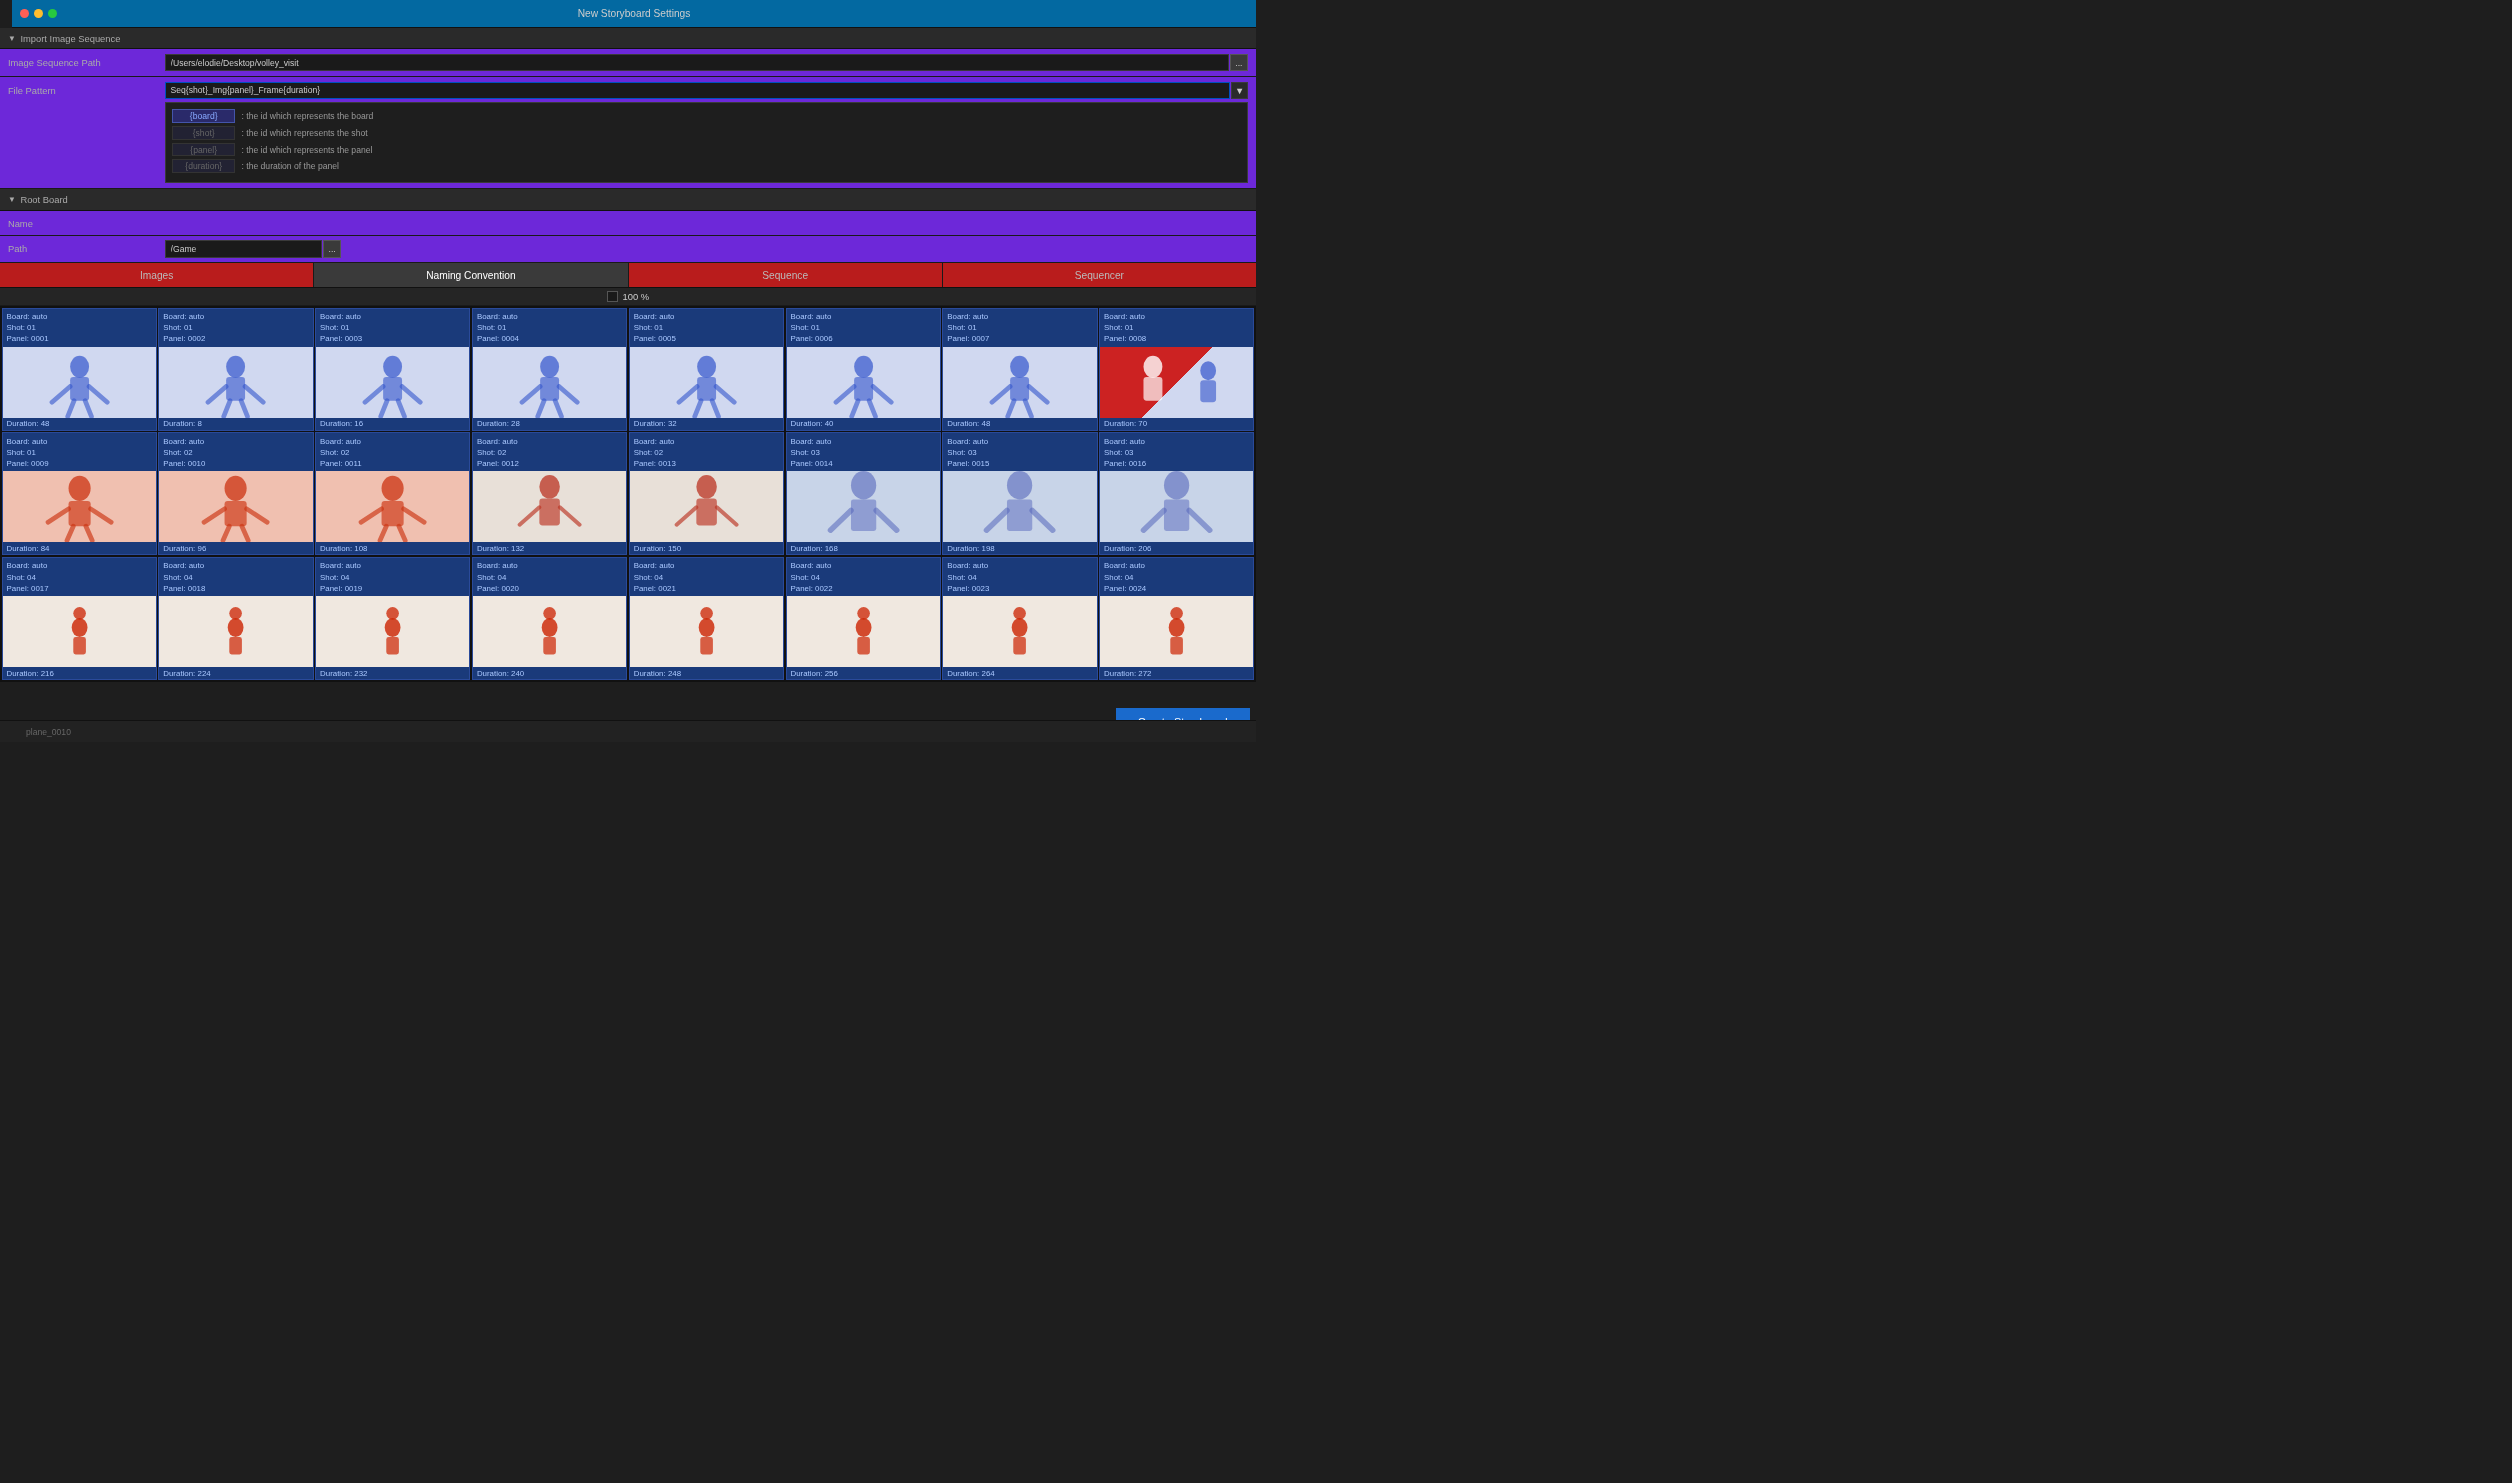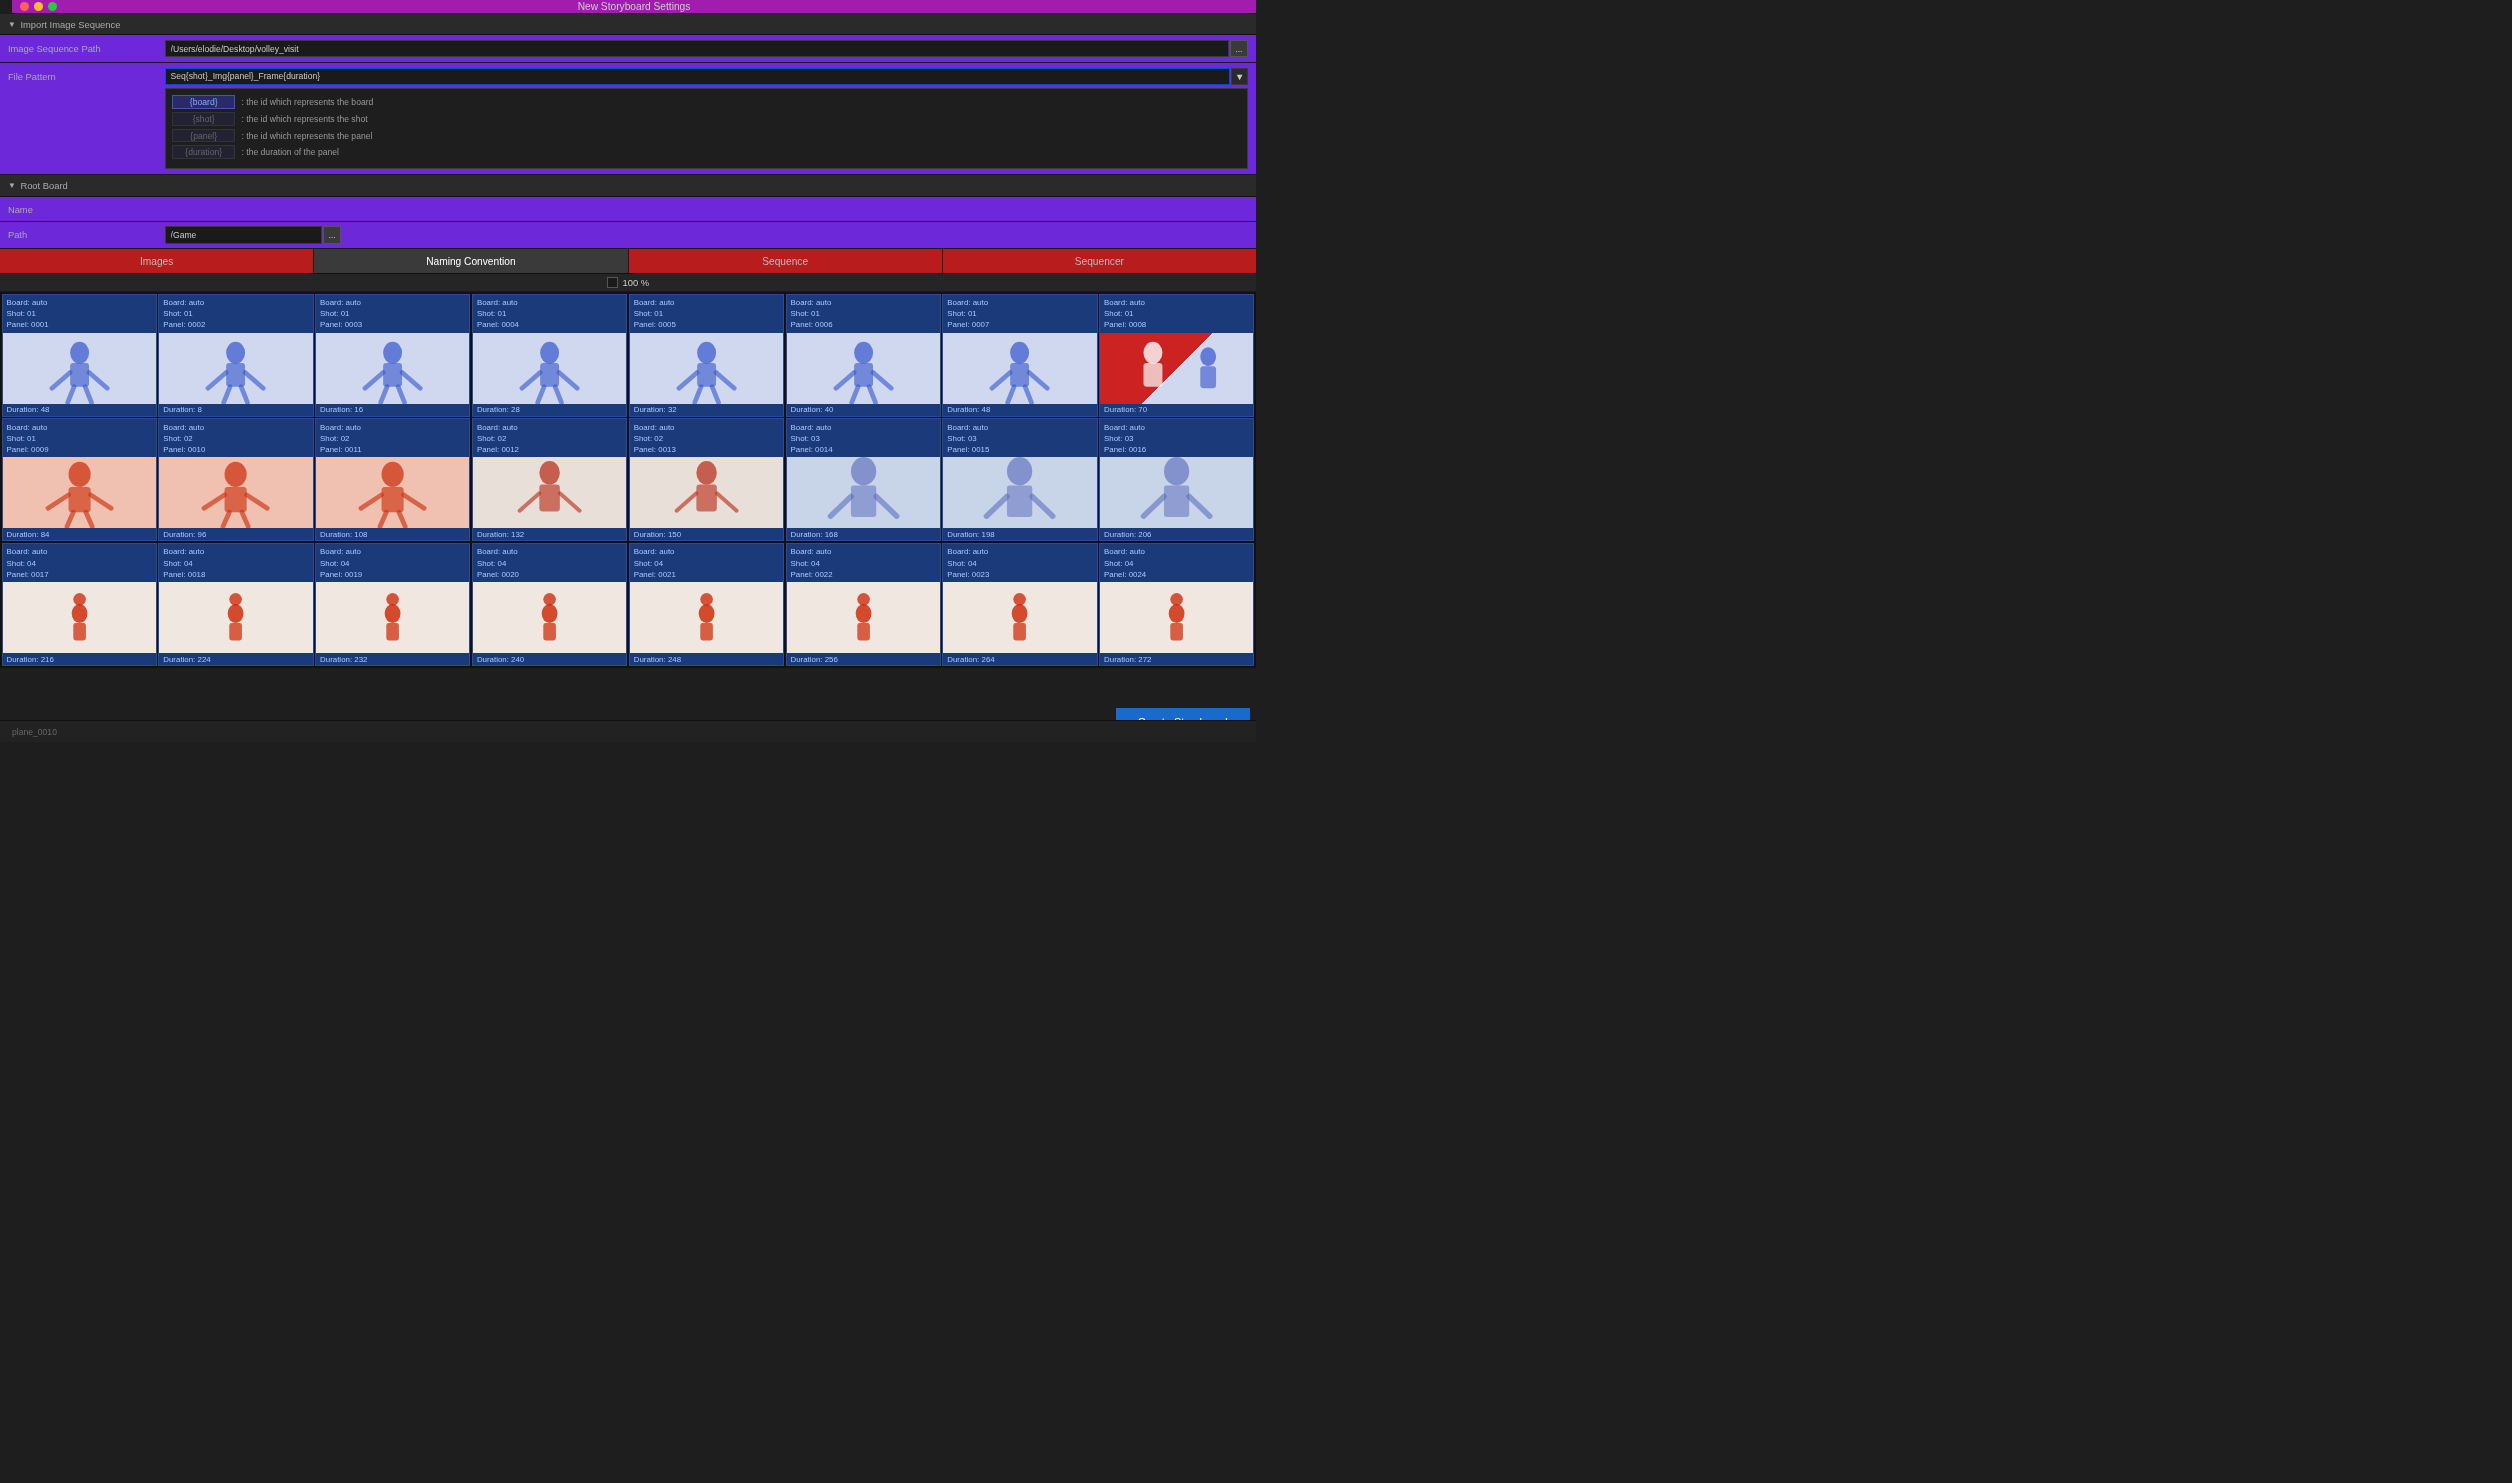--- a/index.html
+++ b/index.html
@@ -7,22 +7,22 @@
       background: #1e1e1e;
       color: #ccc;
       font-family: -apple-system, BlinkMacSystemFont, 'Segoe UI', sans-serif;
       font-size: 9.4px;
       width: 1256px;
       height: 742px;
       overflow: hidden;
       position: relative;
     }
     .title-bar {
-      background: #a21caf;
-      height: 14px;
+      background: #0369a1;
+      height: 28px;
       display: flex;
       align-items: center;
       justify-content: center;
       position: relative;
       border-bottom: 0.8px solid #111;
       margin-left: 12px;
     }
     .title-bar-title {
       font-size: 10.2px;
       color: #ccc;
@@ -239,21 +239,21 @@
     .bottom-bar {
       position: absolute;
       bottom: 0;
       left: 0;
       right: 0;
       height: 22px;
       background: #222;
       border-top: 0.8px solid #111;
       display: flex;
       align-items: center;
-      padding: 0 12px;
+      padding: 0 26px;
       font-size: 8.6px;
       color: #666;
     }
   </style>
 </head>
 <body>
 
 <div class="title-bar">
   <div class="window-controls">
     <div class="wc wc-close"></div>

